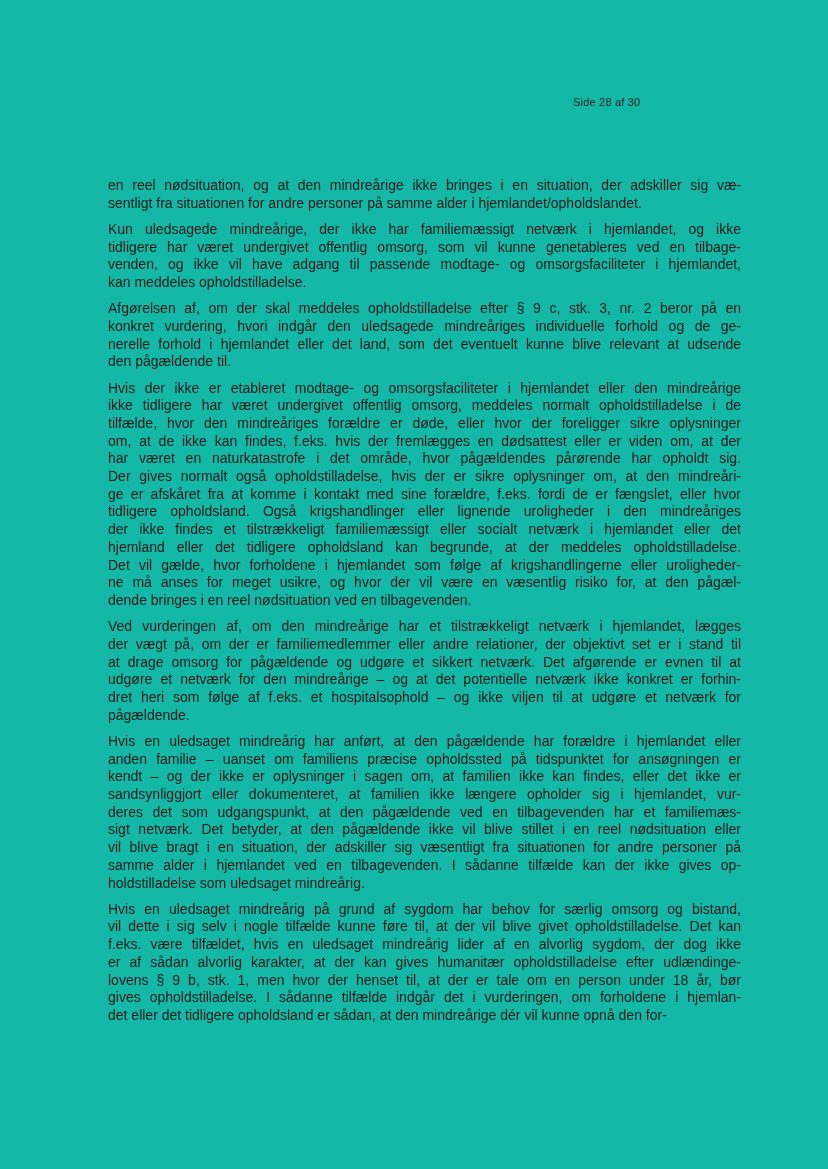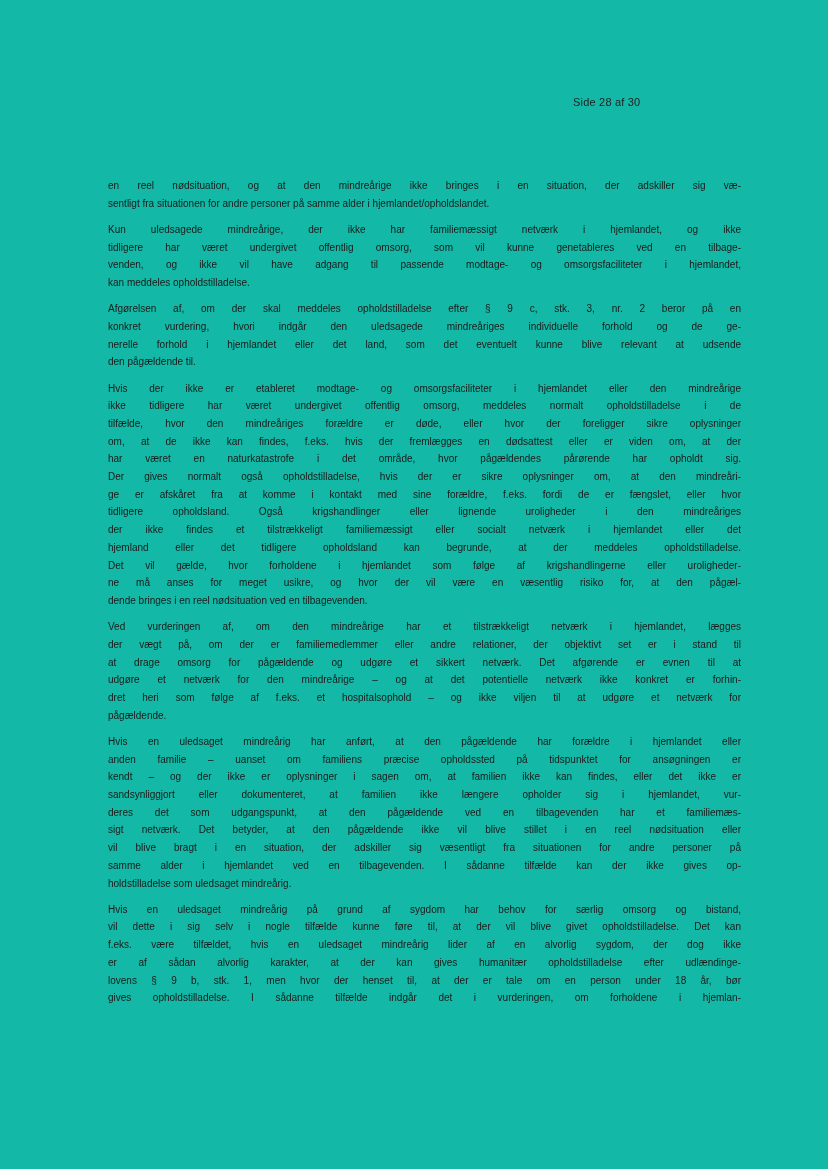--- a/index.html
+++ b/index.html
@@ -21,21 +21,21 @@
     top: 96px;
     font-size: 11px;
     color: #1f1f1f;
     letter-spacing: 0.2px;
   }
   .document-body {
     position: absolute;
     left: 108px;
     top: 177px;
     width: 633px;
-    font-size: 10px;
+    font-size: 14px;
     line-height: 17.7px;
     color: #1a1a1a;
   }
   .paragraph {
     margin: 0 0 8.5px 0;
   }
   .line {
     text-align: justify;
     text-align-last: justify;
     -moz-text-align-last: justify;
@@ -102,15 +102,16 @@
         <div class="line">samme alder i hjemlandet ved en tilbagevenden. I sådanne tilfælde kan der ikke gives op-</div>
         <div class="line last">holdstilladelse som uledsaget mindreårig.</div>
       </div>
       <div class="paragraph">
         <div class="line">Hvis en uledsaget mindreårig på grund af sygdom har behov for særlig omsorg og bistand,</div>
         <div class="line">vil dette i sig selv i nogle tilfælde kunne føre til, at der vil blive givet opholdstilladelse. Det kan</div>
         <div class="line">f.eks. være tilfældet, hvis en uledsaget mindreårig lider af en alvorlig sygdom, der dog ikke</div>
         <div class="line">er af sådan alvorlig karakter, at der kan gives humanitær opholdstilladelse efter udlændinge-</div>
         <div class="line">lovens § 9 b, stk. 1, men hvor der henset til, at der er tale om en person under 18 år, bør</div>
         <div class="line">gives opholdstilladelse. I sådanne tilfælde indgår det i vurderingen, om forholdene i hjemlan-</div>
+        <div class="line last">det eller det tidligere opholdsland er sådan, at den mindreårige dér vil kunne opnå den for-</div>
       </div>
     </div>
 </div>
 
 </body></html>

